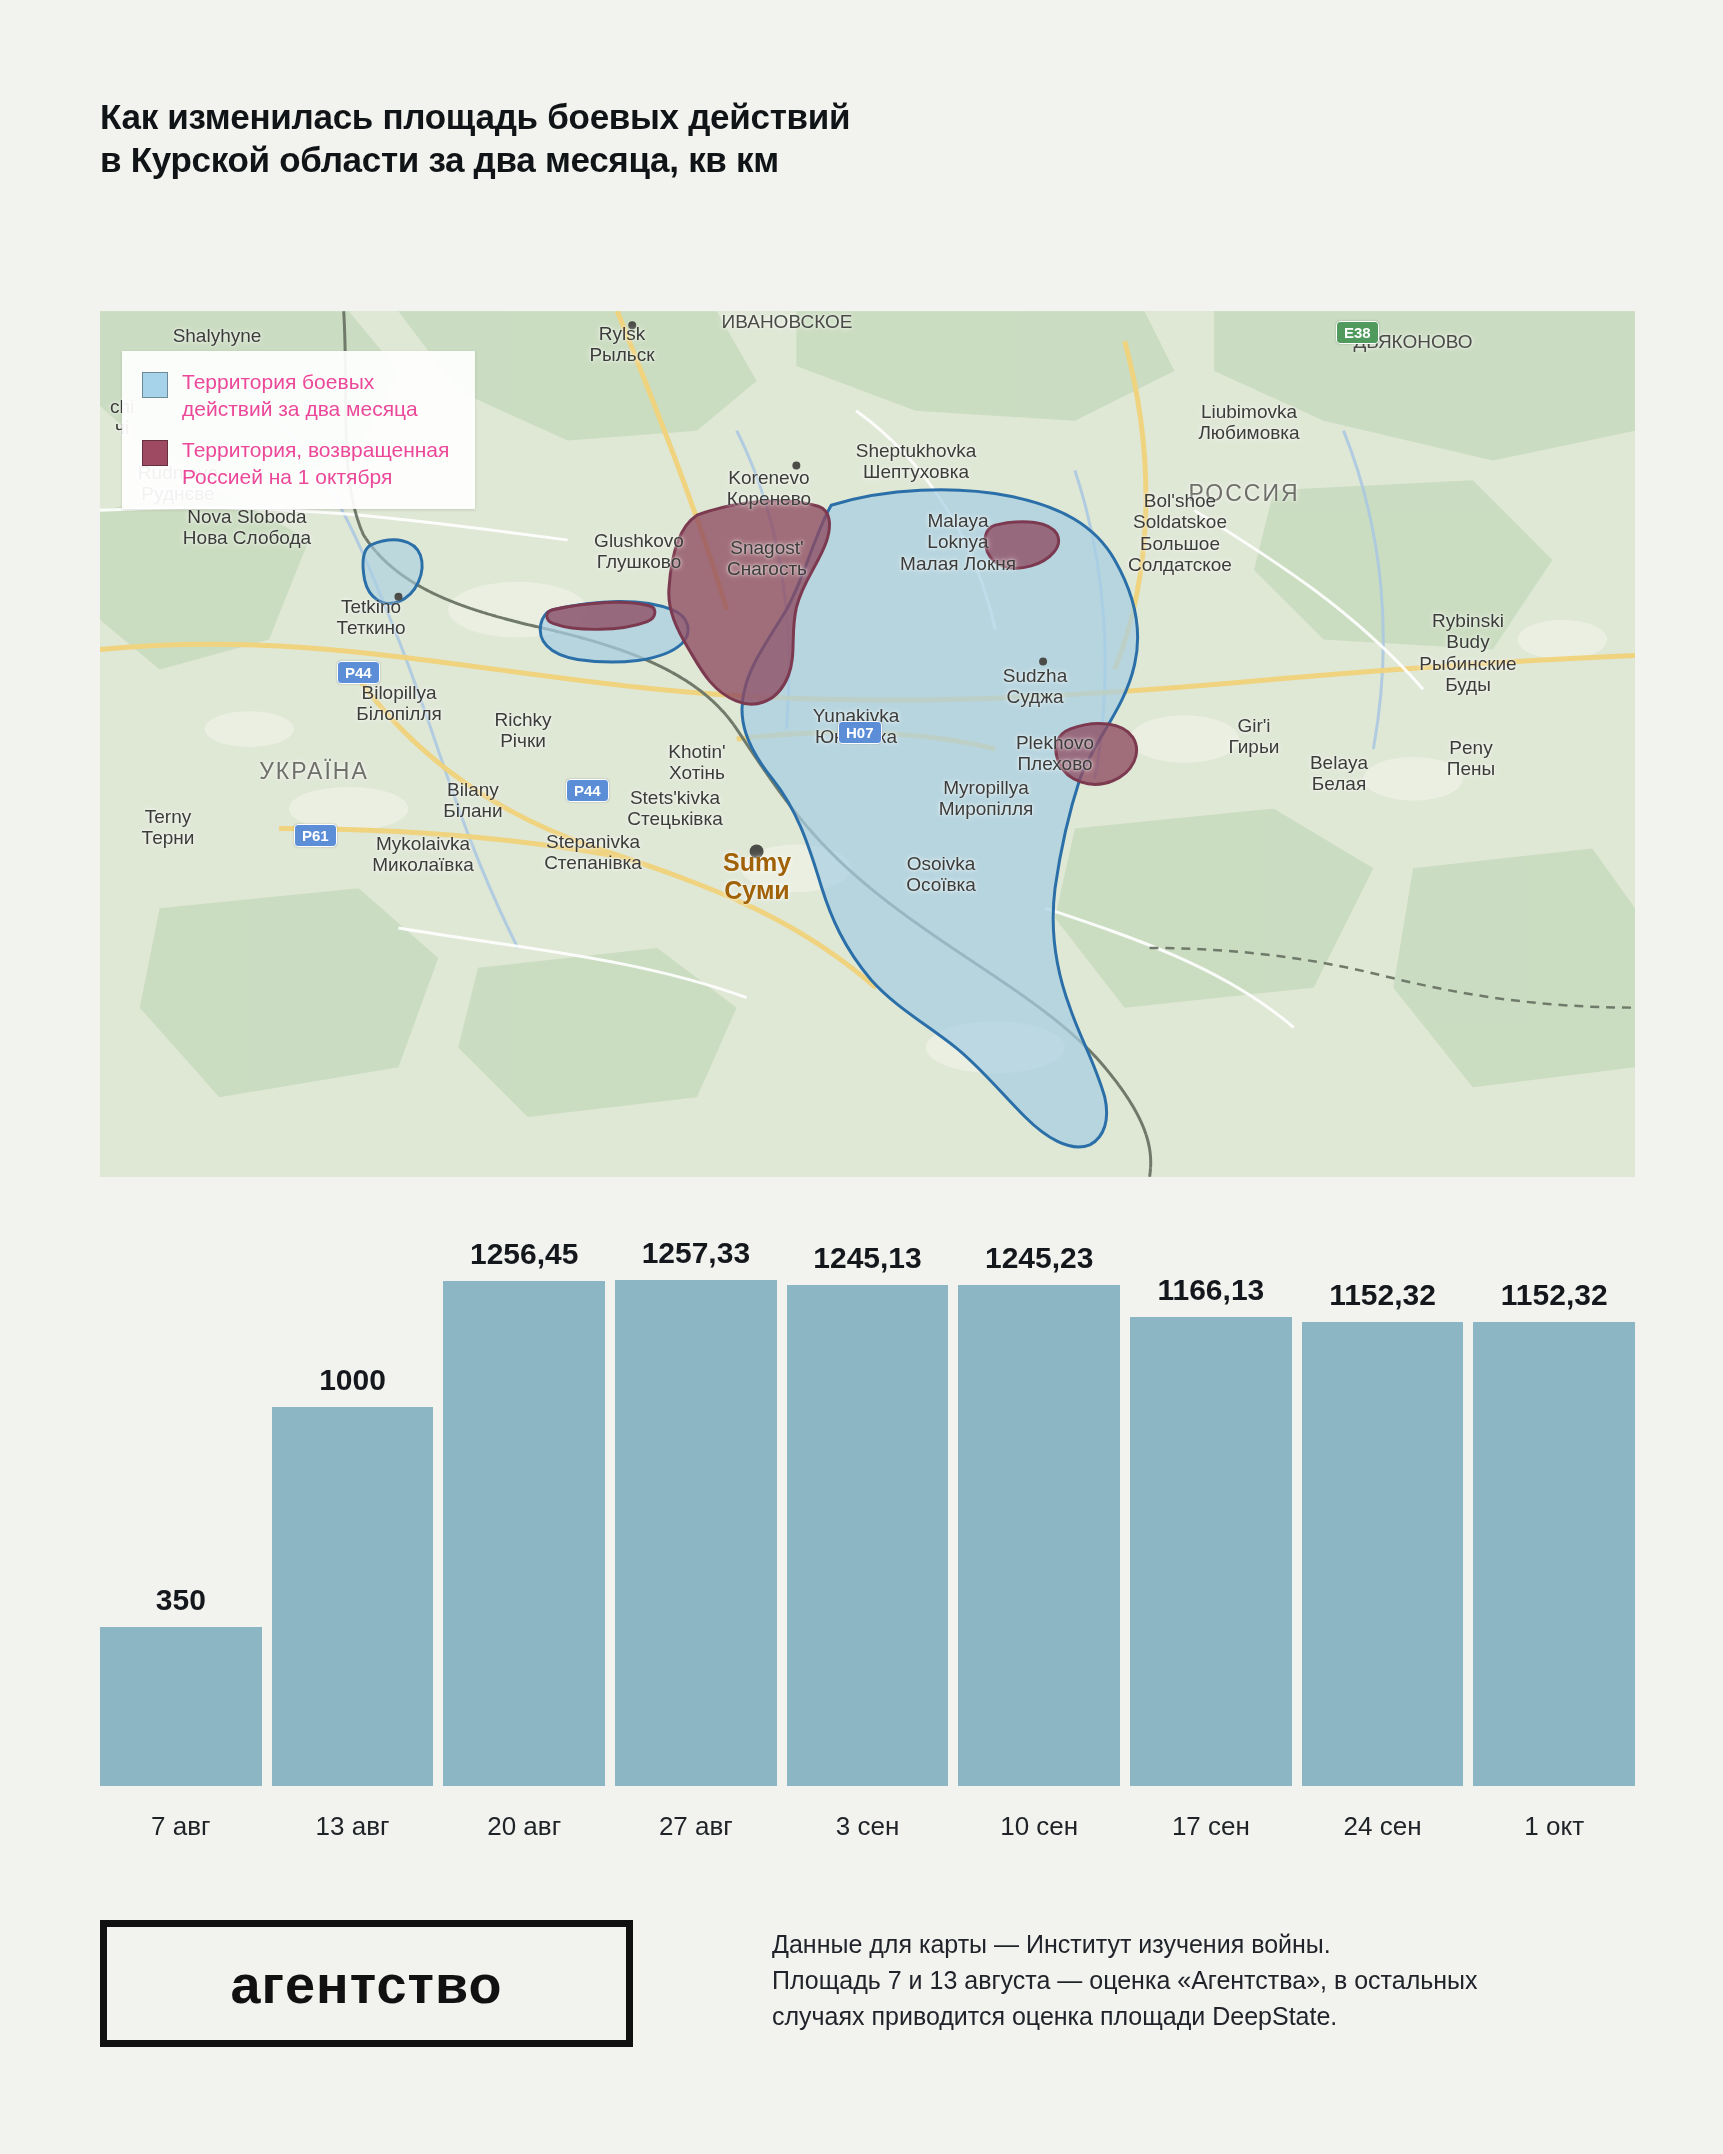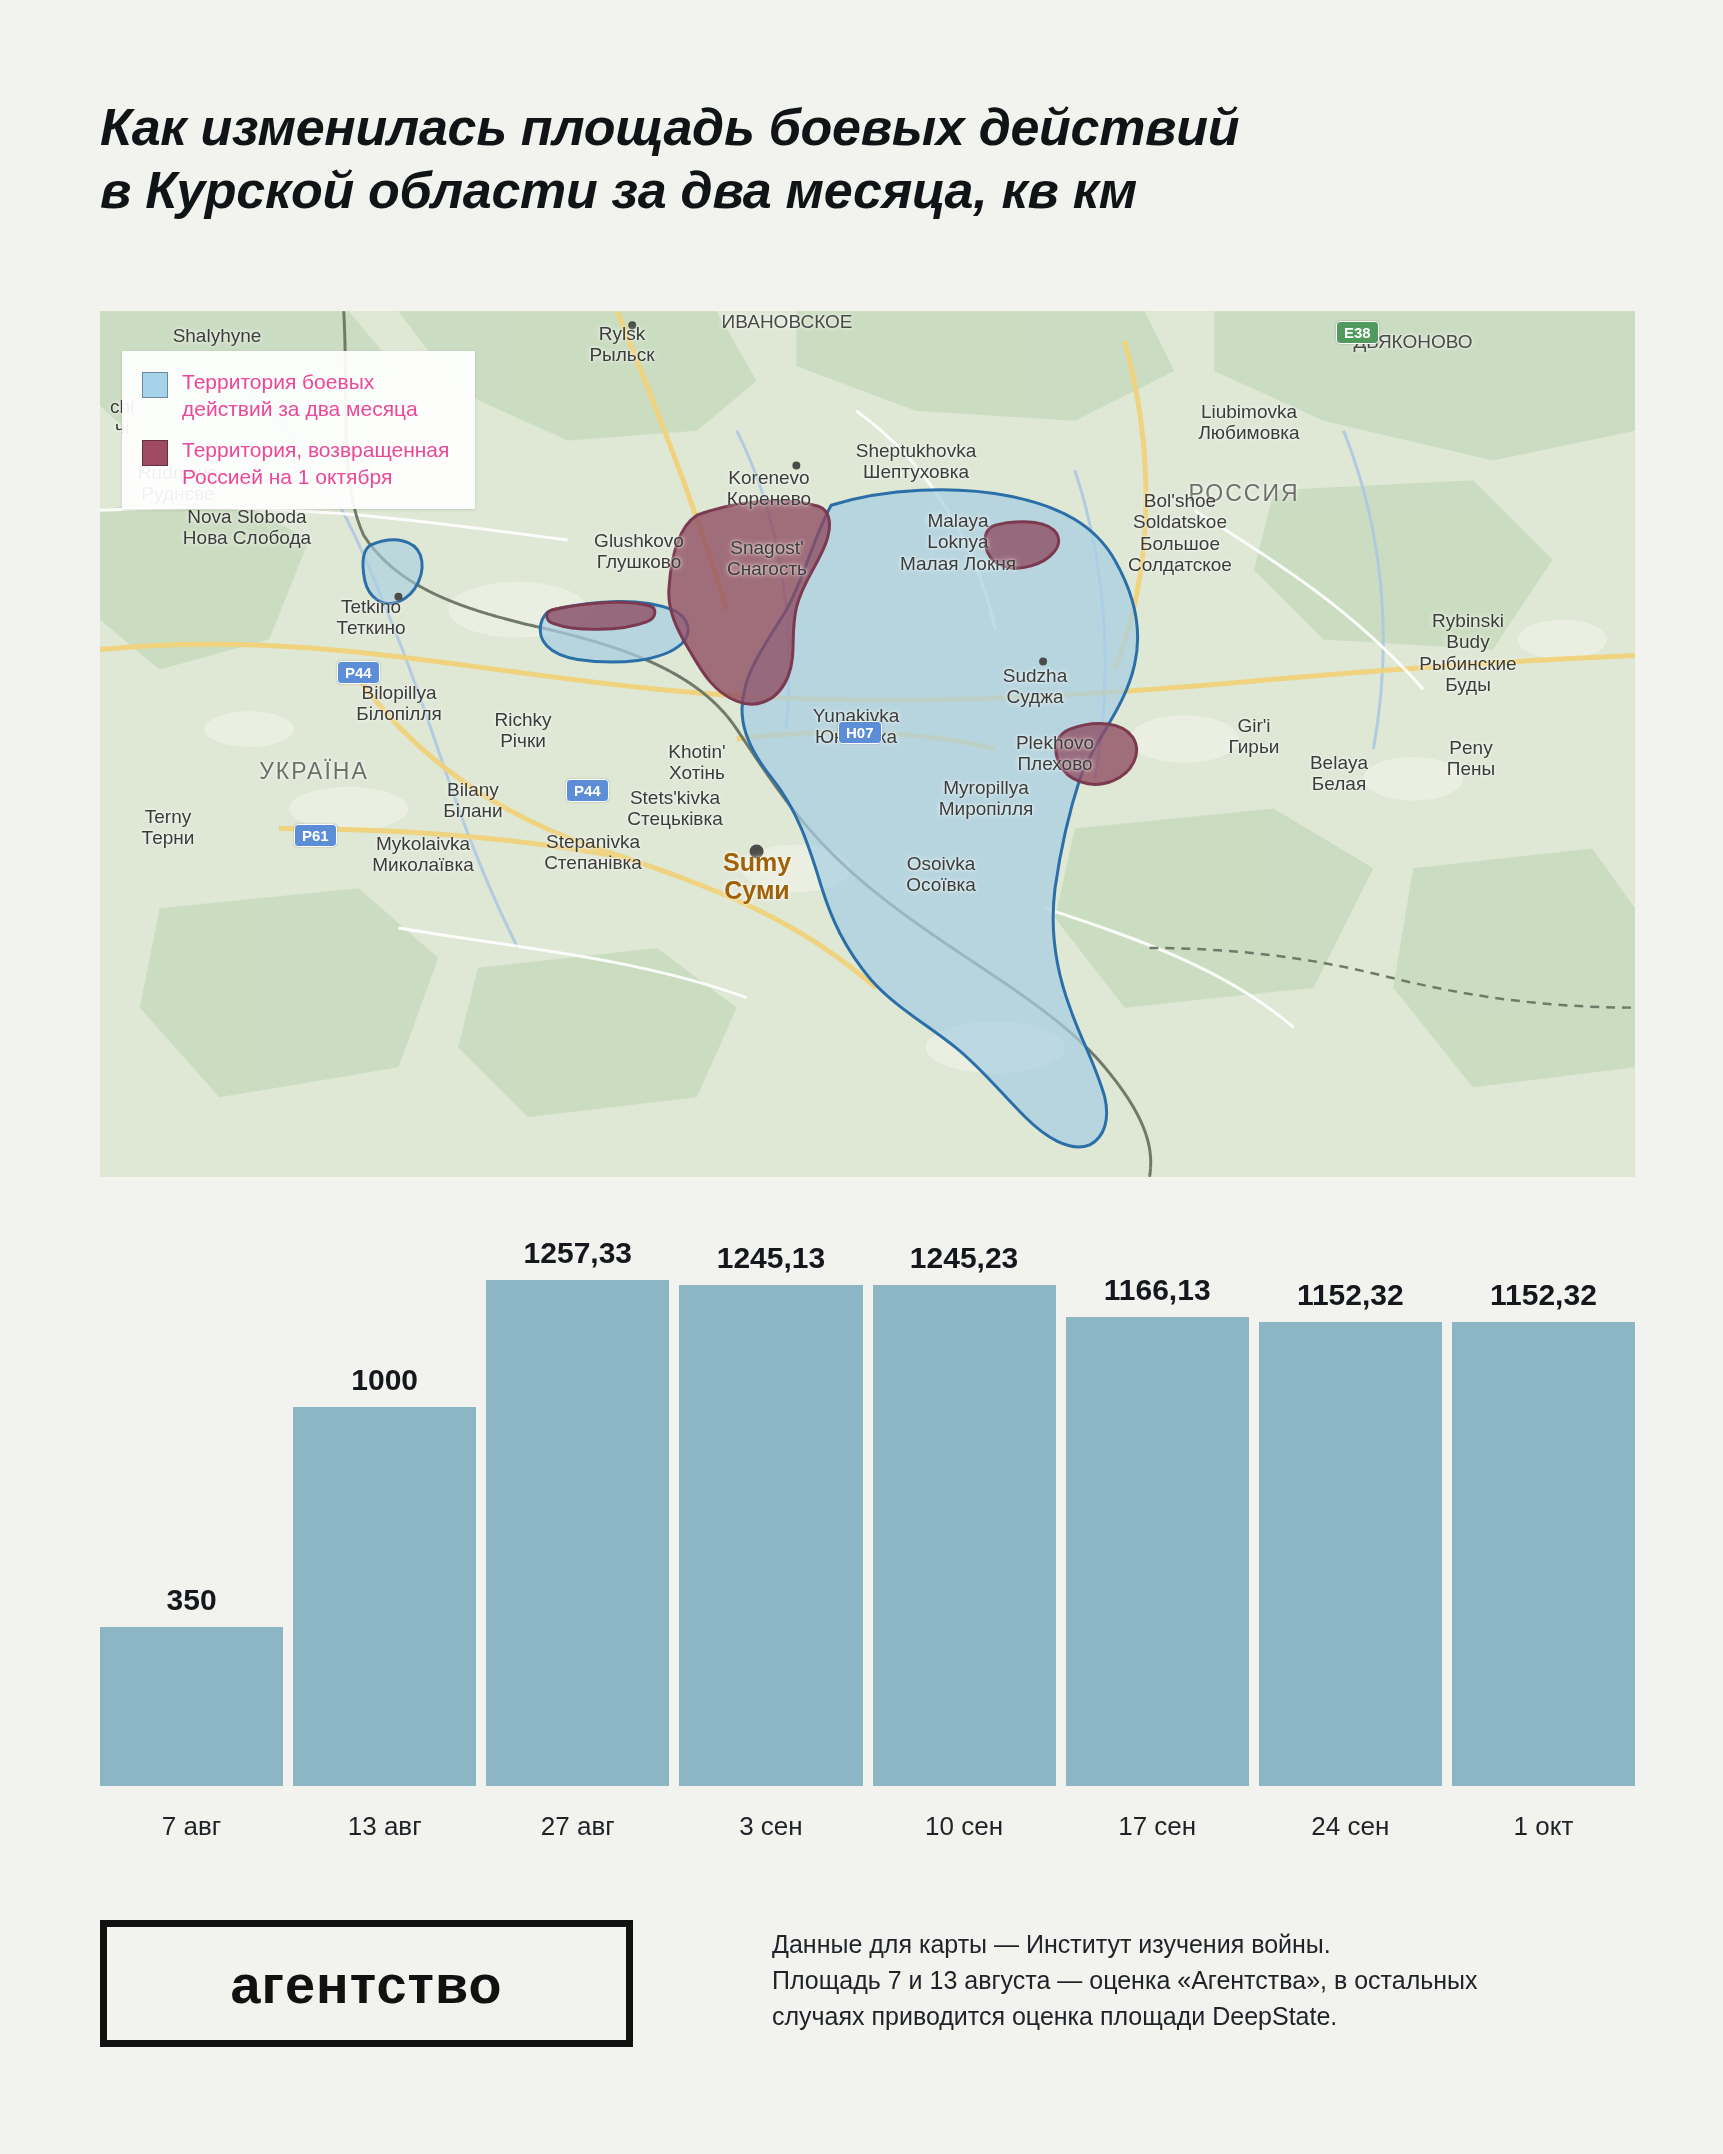--- a/index.html
+++ b/index.html
@@ -19,27 +19,26 @@
     position: absolute;
     inset: 0;
   }
 
   
   .title {
     position: absolute;
     left: 100px;
     top: 96px;
     width: 1552px;
-    font-size: 52px;
+    font-size: 35px;
     line-height: 1.22;
     font-weight: bold;
     letter-spacing: -0.3px;
     color: #111417;
     white-space: pre-line;
-    font-style: italic;
   }
 
   
   .map {
     position: absolute;
     left: 100px;
     top: 311px;
     width: 1535px;
     height: 866px;
     overflow: hidden;
@@ -408,20 +407,25 @@
         <div class="bar-rect" style="height:26.7%;"></div>
         <div class="bar-label">7 авг</div>
       </div>
 
       <div class="bar-col">
         <div class="bar-value">1000</div>
         <div class="bar-rect" style="height:63.5%;"></div>
         <div class="bar-label">13 авг</div>
       </div>
 
+      <div class="bar-col">
+        <div class="bar-value">1256,45</div>
+        <div class="bar-rect" style="height:84.6%;"></div>
+        <div class="bar-label">20 авг</div>
+      </div>
 
       <div class="bar-col">
         <div class="bar-value">1257,33</div>
         <div class="bar-rect" style="height:84.7%;"></div>
         <div class="bar-label">27 авг</div>
       </div>
 
       <div class="bar-col">
         <div class="bar-value">1245,13</div>
         <div class="bar-rect" style="height:83.9%;"></div>

